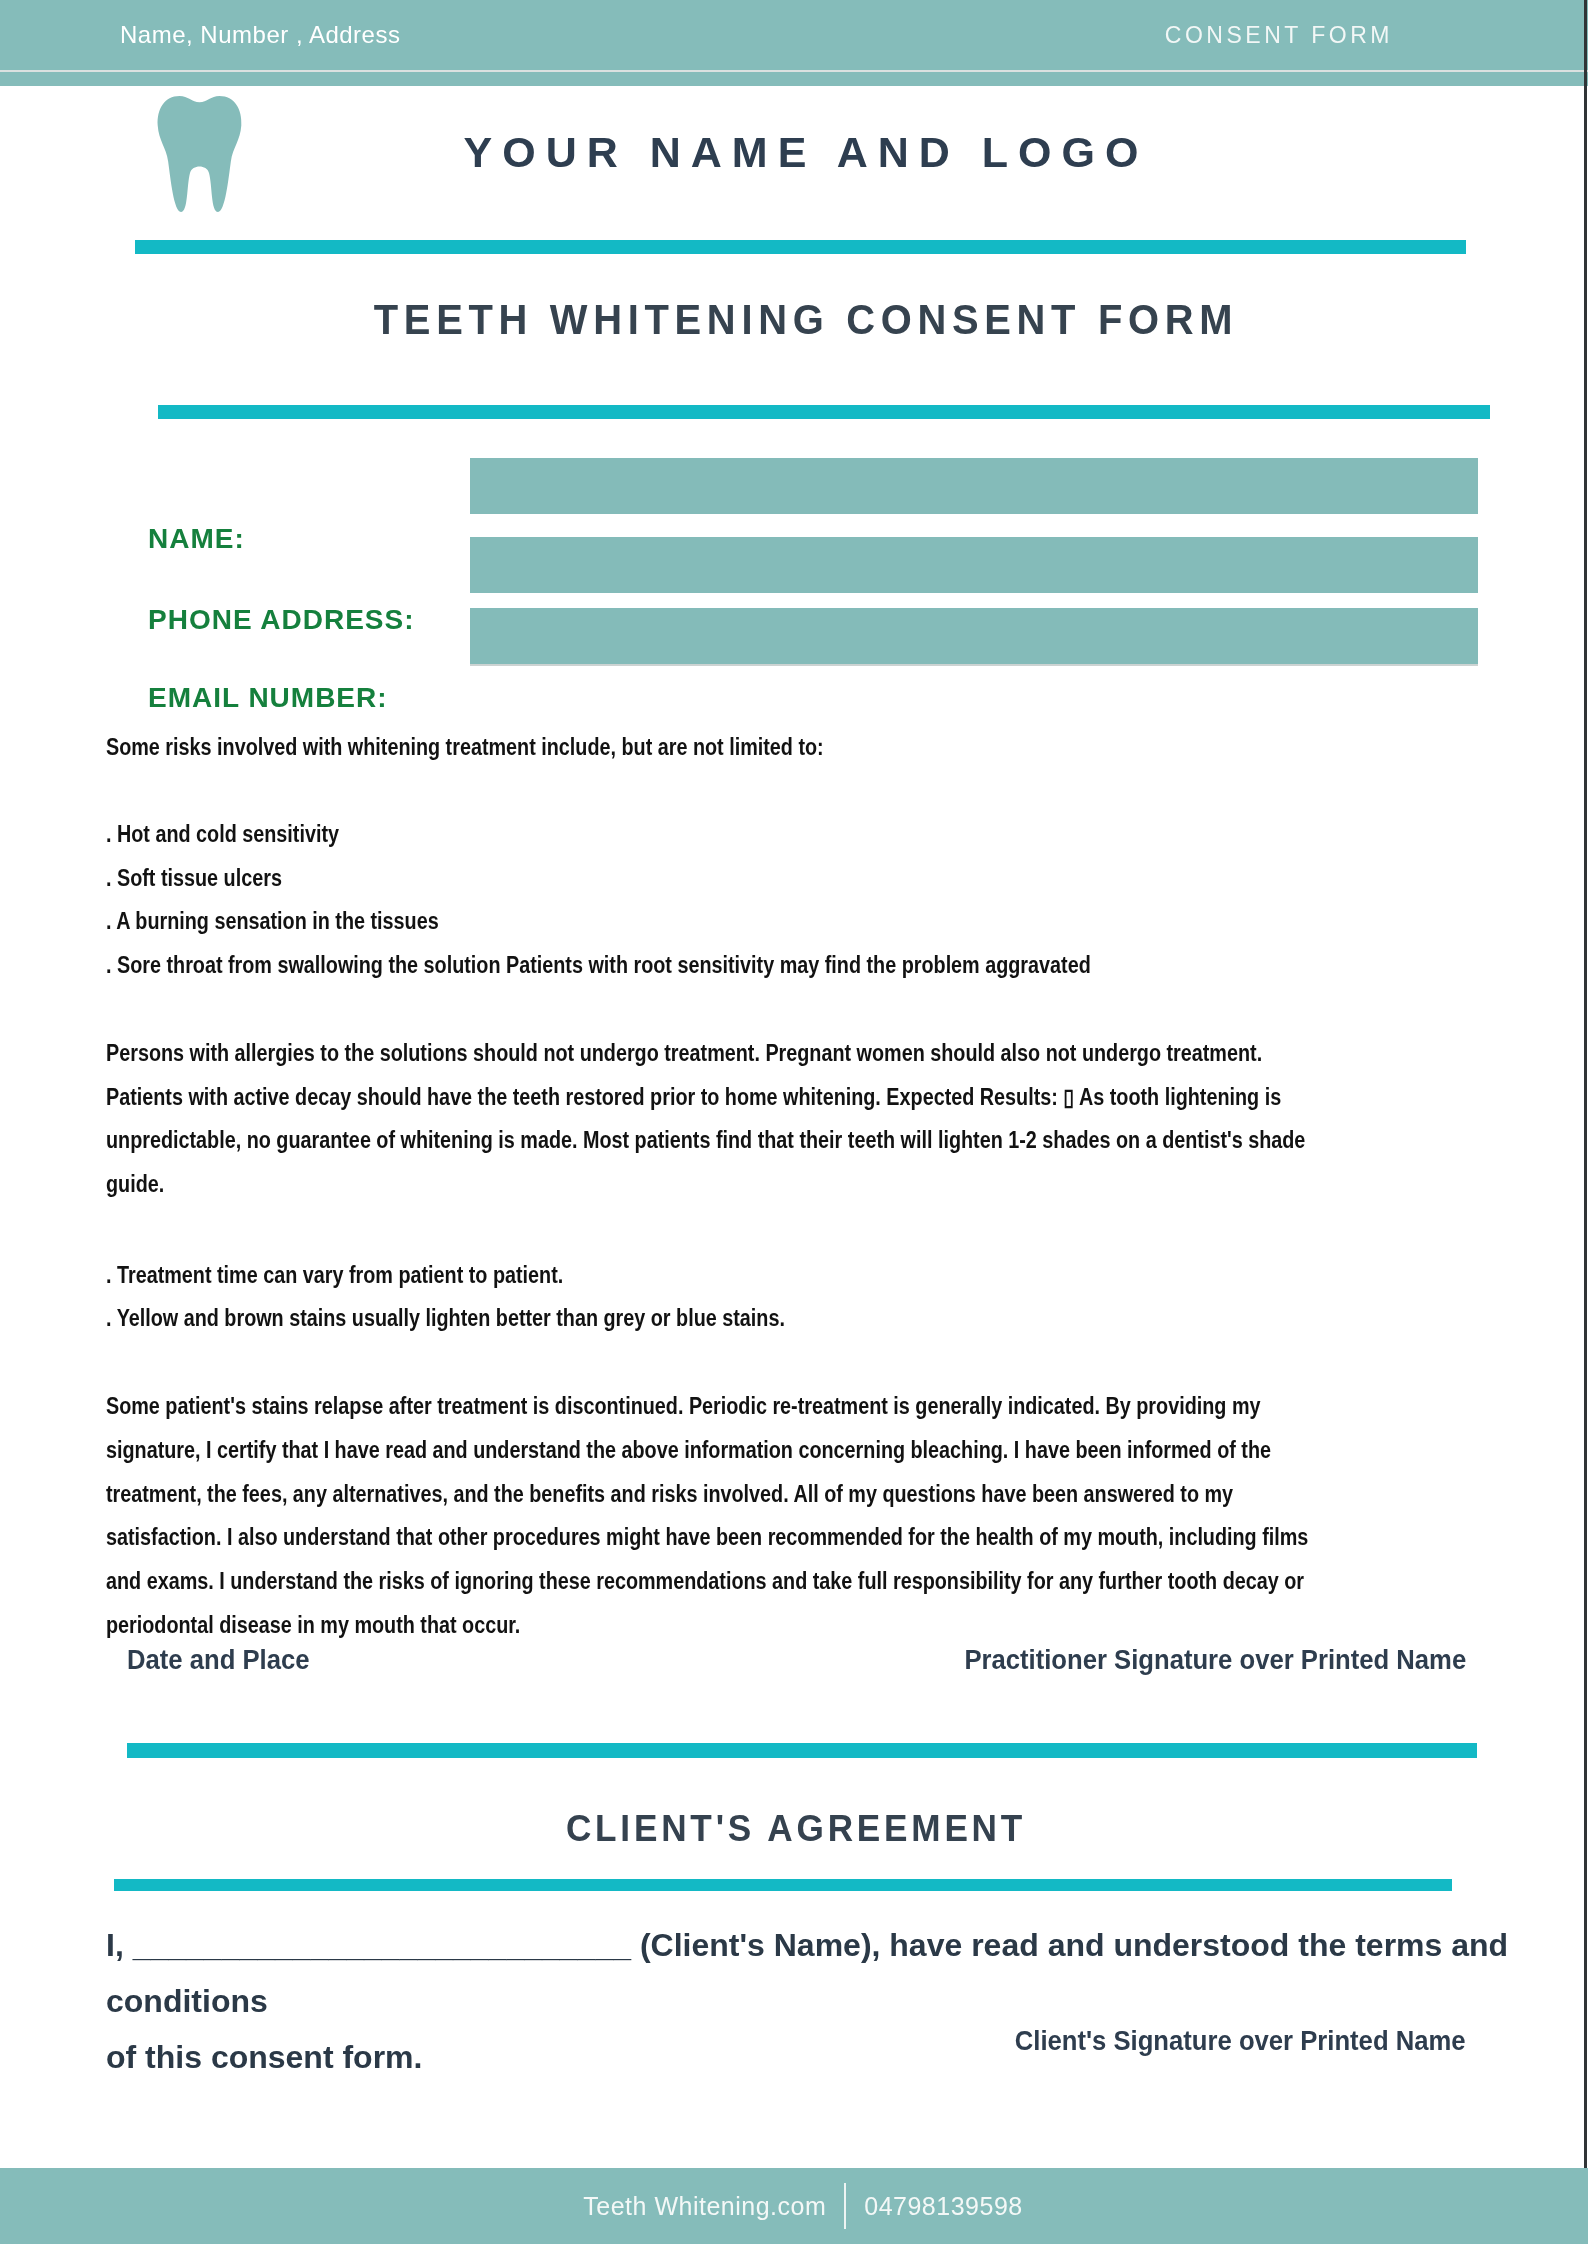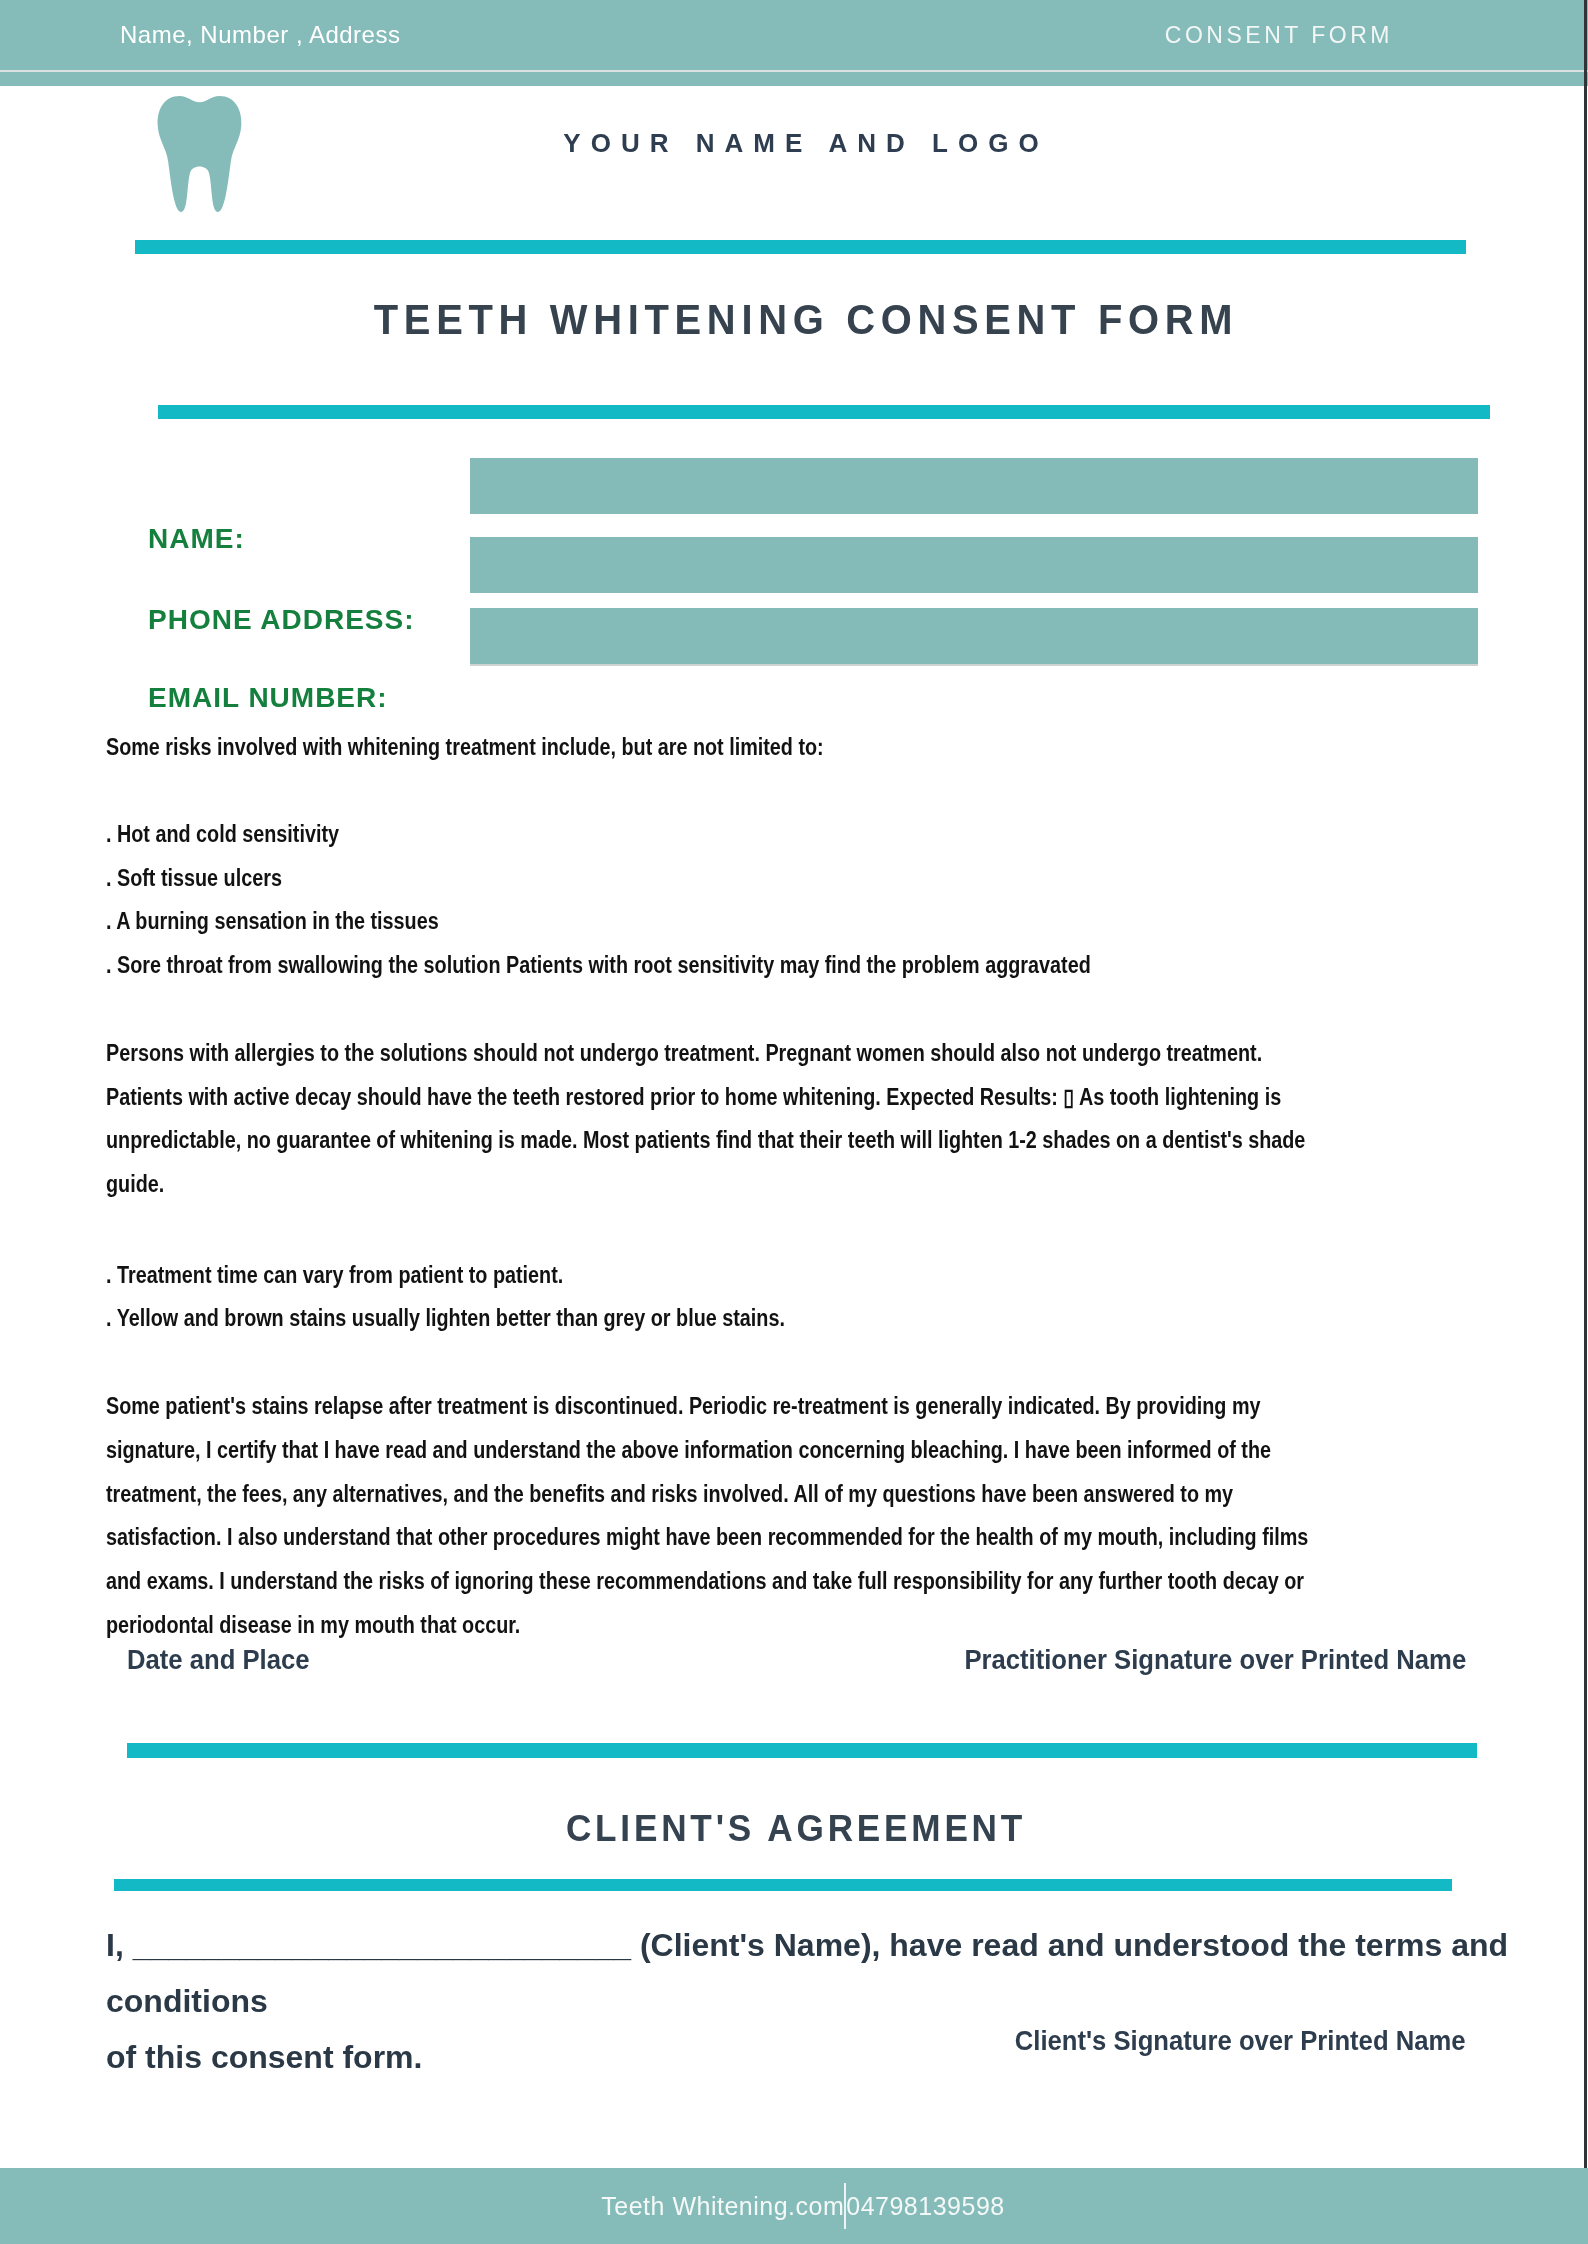--- a/index.html
+++ b/index.html
@@ -18,21 +18,21 @@
   }
   .topbar-right {
     position:absolute; right:195px; top:0; height:70px; display:flex; align-items:center;
     color:#f2f7f6; font-size:23px; font-weight:400; letter-spacing:3.5px;
   }
   .topbar-shadow { position:absolute; left:0; top:70px; width:1588px; height:2px; background:#dbe1e0; }
   
   .tooth { position:absolute; left:152px; top:92px; width:95px; height:124px; }
   .logo-title {
     position:absolute; left:806px; top:128px; transform:translateX(-50%);
-    color:#2e3e50; font-size:26px; font-weight:700; letter-spacing:10px; white-space:nowrap;
+    color:#2e3e50; font-size:43px; font-weight:700; letter-spacing:10px; white-space:nowrap;
   }
   
   .bar { position:absolute; background:#13b9c5; }
   .bar1 { left:135px; top:240px; width:1331px; height:14px; }
   .bar2 { left:158px; top:405px; width:1332px; height:14px; }
   .bar3 { left:127px; top:1743px; width:1350px; height:15px; }
   .bar4 { left:114px; top:1879px; width:1338px; height:12px; }
   
   .main-title {
     position:absolute; left:806px; top:296px; transform:translateX(-50%) scaleX(0.95);
@@ -77,21 +77,21 @@
     position:absolute; left:106px; top:1917px; width:1480px;
     color:#2b3947; font-size:32px; font-weight:700;
     white-space:pre-line; line-height:56px;
   }
   .client-sig { right:122px; top:2026px; transform:scaleX(0.95); transform-origin:100% 0; }
   
   .footer {
     position:absolute; left:0; top:2168px; width:1588px; height:76px;
     background:#85bcba; display:flex; align-items:center; justify-content:center;
   }
-  .footer-inner { display:flex; align-items:center; margin-left:18px; }
+  .footer-inner { display:flex; align-items:center; gap:18px; margin-left:18px; }
   .footer-text { color:#f4f8f7; font-size:25px; font-weight:400; letter-spacing:0.5px; }
   .footer-divider { width:2px; height:46px; background:#eef4f3; }
   
   .right-edge { position:absolute; left:1584px; top:0; width:3px; height:2168px; background:#303436; }
 </style>
 </head>
 <body>
 
 <div class="page">
 

